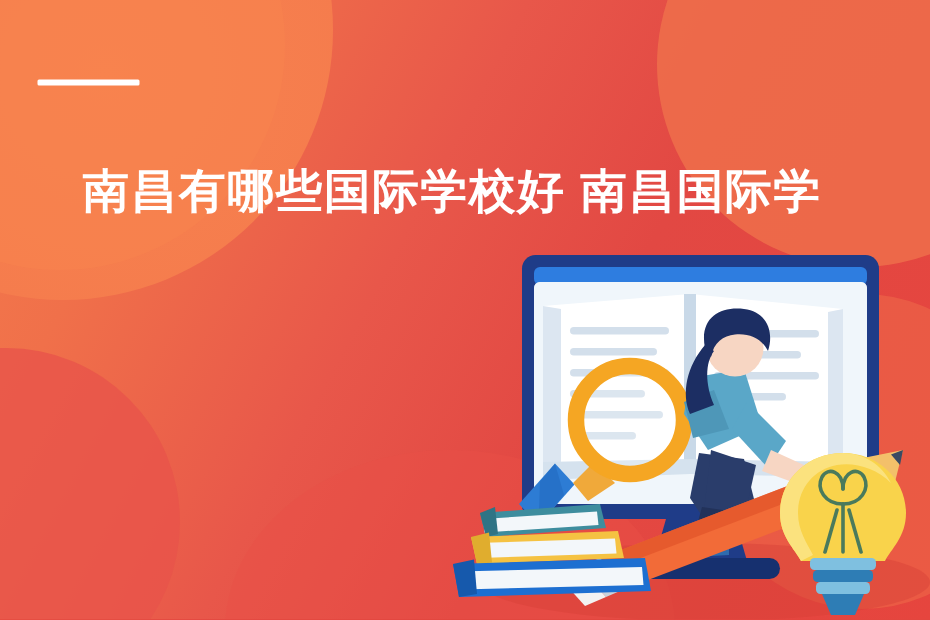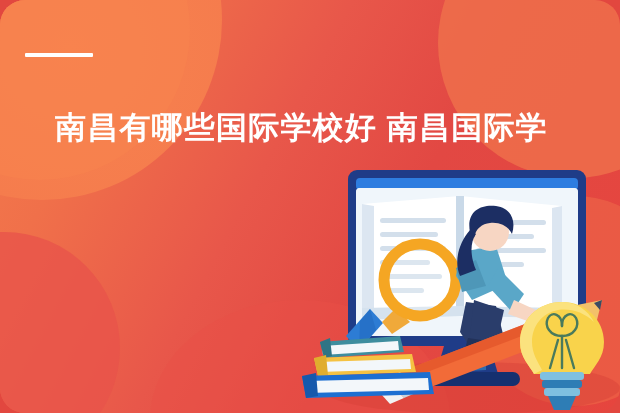--- a/index.html
+++ b/index.html
@@ -4,21 +4,20 @@
 <style>
   html,body{margin:0;padding:0;}
   body{
     width:620px;height:413px;overflow:hidden;
     font-family:"Liberation Sans","DejaVu Sans",sans-serif;
     background:#E2473F;
   }
   #banner{
     position:relative;width:620px;height:413px;overflow:hidden;
     background:linear-gradient(118deg,#F47B4C 0%,#F0704A 18%,#E8574A 42%,#E24843 62%,#E6453E 100%);
-    border-radius:25px;
   }
   
   .blob{position:absolute;border-radius:50%;pointer-events:none;}
   #blob-top-left{
     left:-138px;top:-160px;width:360px;height:360px;
     background:radial-gradient(circle at 58% 58%,#F8834F 0%,#F57C4D 55%,#F1724B 100%);
   }
   #blob-top-left-2{
     left:-110px;top:-120px;width:300px;height:300px;
     background:#F8834F;opacity:.55;

